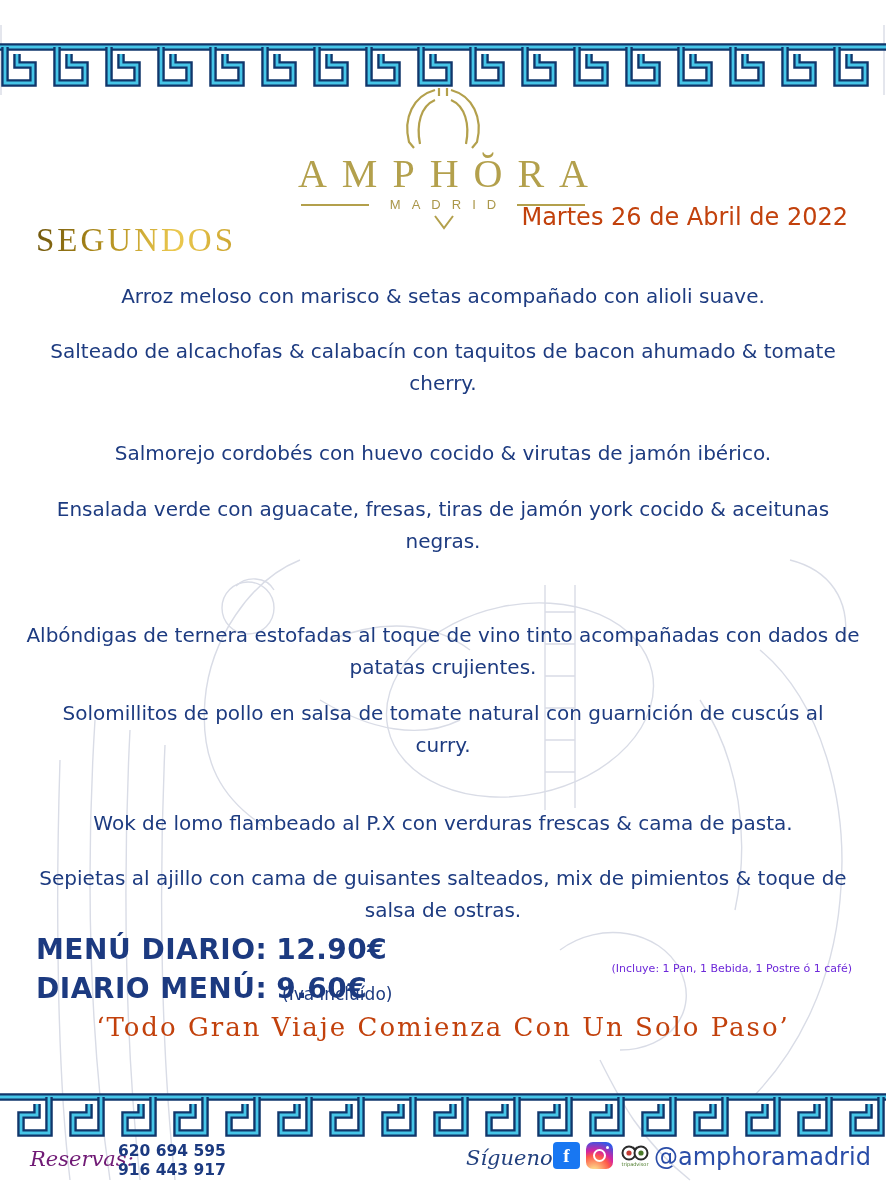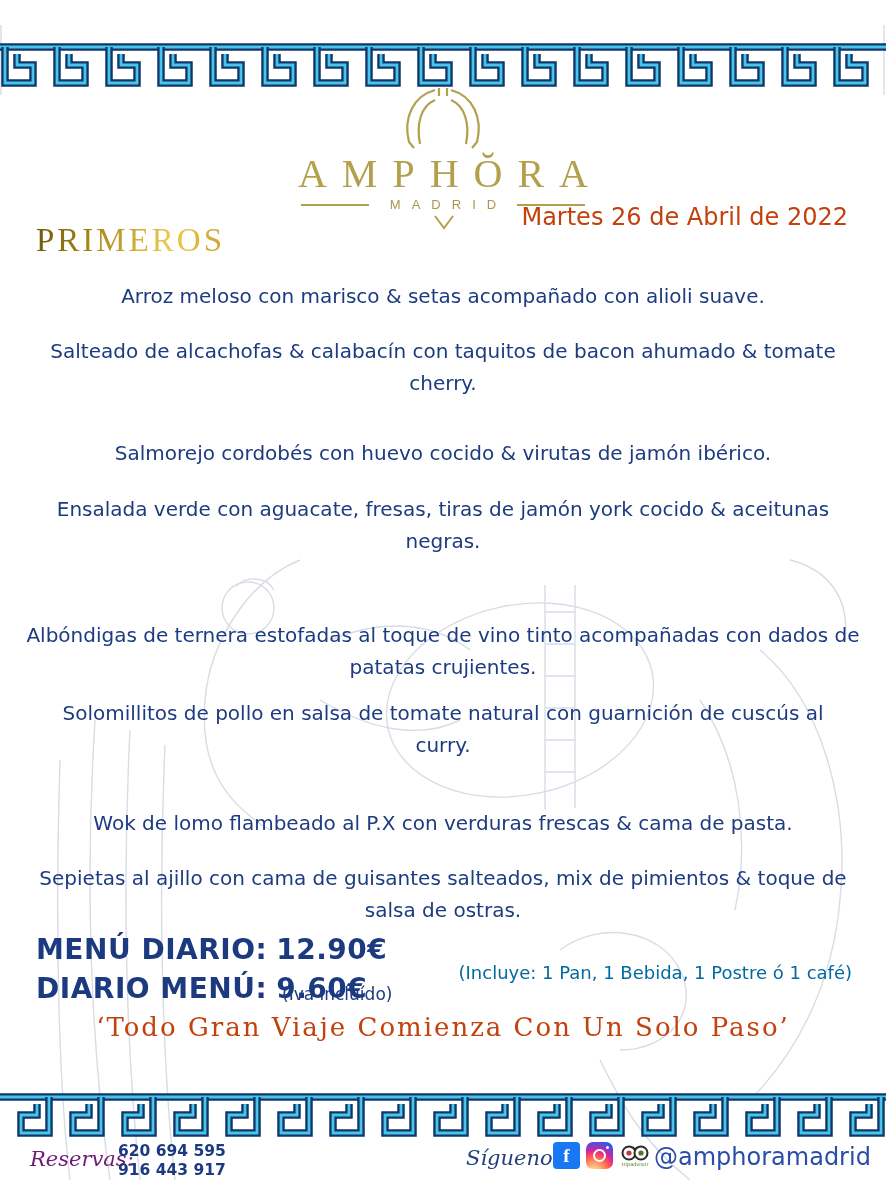--- a/index.html
+++ b/index.html
@@ -46,21 +46,21 @@
   .i-s2{top:698px;max-width:792px;}
   .i-s3{top:808px;}
   .i-s4{top:863px;max-width:832px;}
 
   .price-line{position:absolute;left:36px;z-index:2;color:#1c3a80;font-size:28px;font-weight:700;
       letter-spacing:0.5px;}
   .price-line .price{margin-left:9px;}
   .pl-1{top:933px;}
   .pl-2{top:972px;}
   .iva-note{position:absolute;left:282px;top:984px;z-index:2;color:#1c3a80;font-size:17px;}
-  .includes-note{position:absolute;right:34px;top:962px;z-index:2;color:#0369a1;font-size:18px;}
+  .includes-note{position:absolute;right:34px;top:962px;z-index:2;color:#6d28d9;font-size:11px;}
 
   .quote{position:absolute;left:0;right:0;top:1012px;z-index:2;text-align:center;
       font-family:"DejaVu Serif",serif;font-size:26px;letter-spacing:2px;color:#c2410c;}
 
   .reservas-label{position:absolute;left:14px;top:1147px;z-index:2;color:#701a75;
       font-family:"DejaVu Serif",serif;font-style:italic;font-size:21px;margin-left:16px;}
   .phone{position:absolute;left:118px;z-index:2;color:#1c3a80;font-size:15.5px;font-weight:700;}
   .ph-1{top:1142px;}
   .ph-2{top:1161px;}
 
@@ -149,21 +149,21 @@
     <span class="madrid-rule"></span>
     <span class="brand-city">MADRID</span>
     <span class="madrid-rule"></span>
   </div>
   <svg class="logo-chevron" width="24" height="16" viewBox="0 0 24 16">
     <path d="M3,2 L12,14 L21,2" fill="none" stroke="#b3a04c" stroke-width="2"></path>
   </svg>
 
   <div class="date">Martes 26 de Abril de 2022</div>
 
-  <h2 class="section-title t-primeros">PRIMEROS</h2>
+  <h2 class="section-title t-primeros">SEGUNDOS</h2>
   <p class="menu-item i-p1">Arroz meloso con marisco &amp; setas acompañado con alioli suave.</p>
   <p class="menu-item i-p2">Salteado de alcachofas &amp; calabacín con taquitos de bacon ahumado &amp; tomate cherry.</p>
   <p class="menu-item i-p3">Salmorejo cordobés con huevo cocido &amp; virutas de jamón ibérico.</p>
   <p class="menu-item i-p4">Ensalada verde con aguacate, fresas, tiras de jamón york cocido &amp; aceitunas negras.</p>
 
   <p class="menu-item i-s1">Albóndigas de ternera estofadas al toque de vino tinto acompañadas con dados de patatas crujientes.</p>
   <p class="menu-item i-s2">Solomillitos de pollo en salsa de tomate natural con guarnición de cuscús al curry.</p>
   <p class="menu-item i-s3">Wok de lomo flambeado al P.X con verduras frescas &amp; cama de pasta.</p>
   <p class="menu-item i-s4">Sepietas al ajillo con cama de guisantes salteados, mix de pimientos &amp; toque de salsa de ostras.</p>
 

